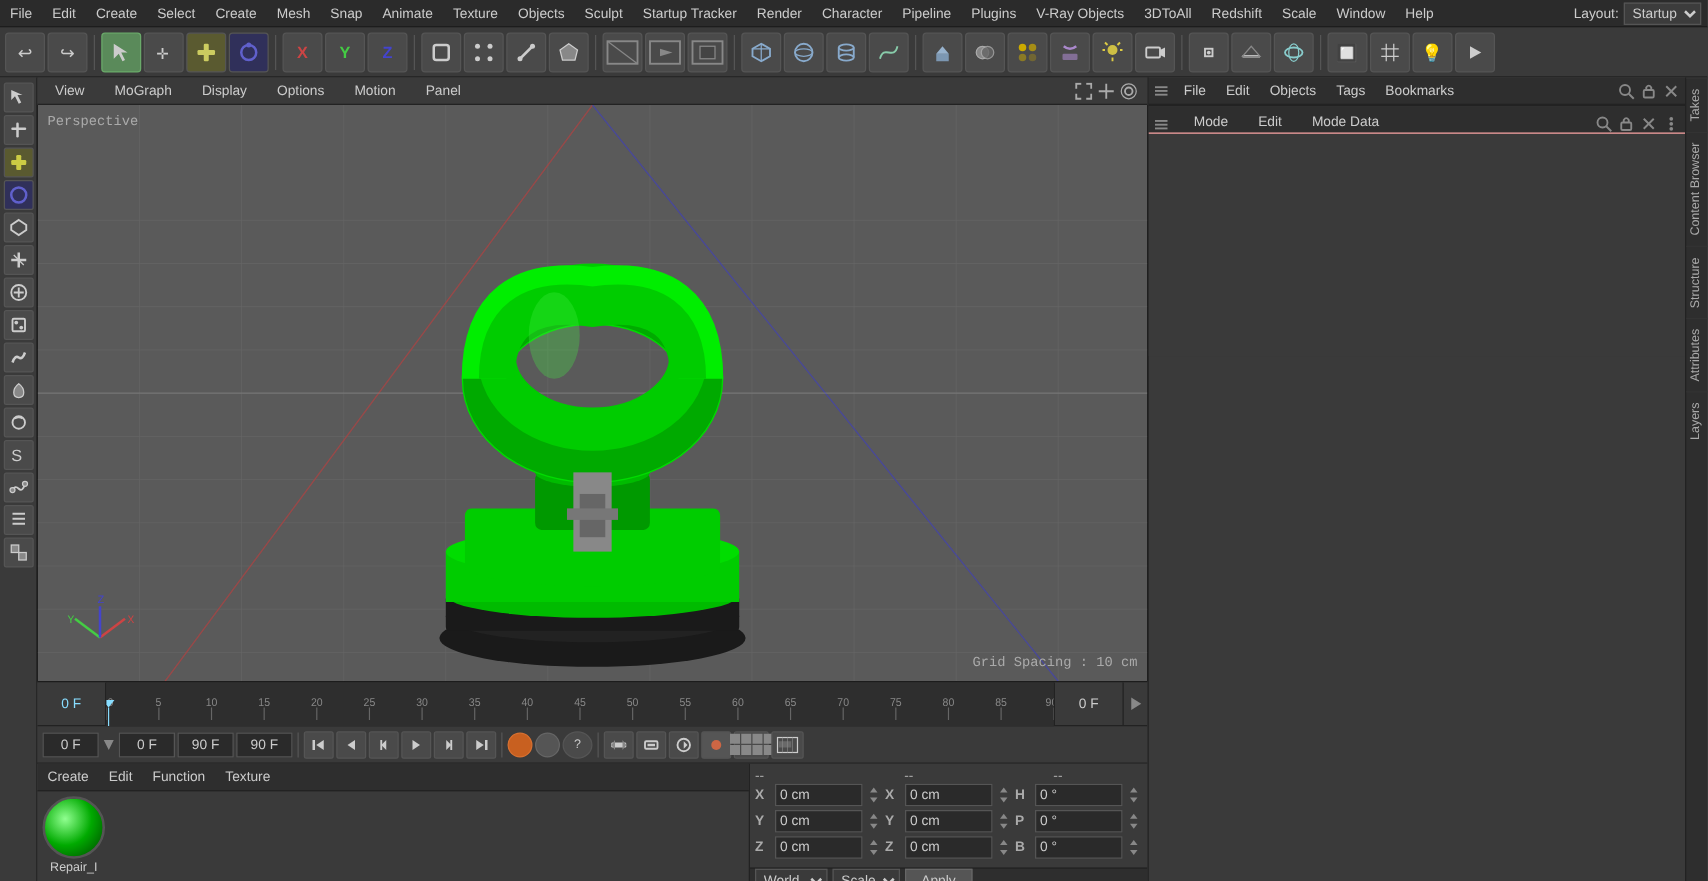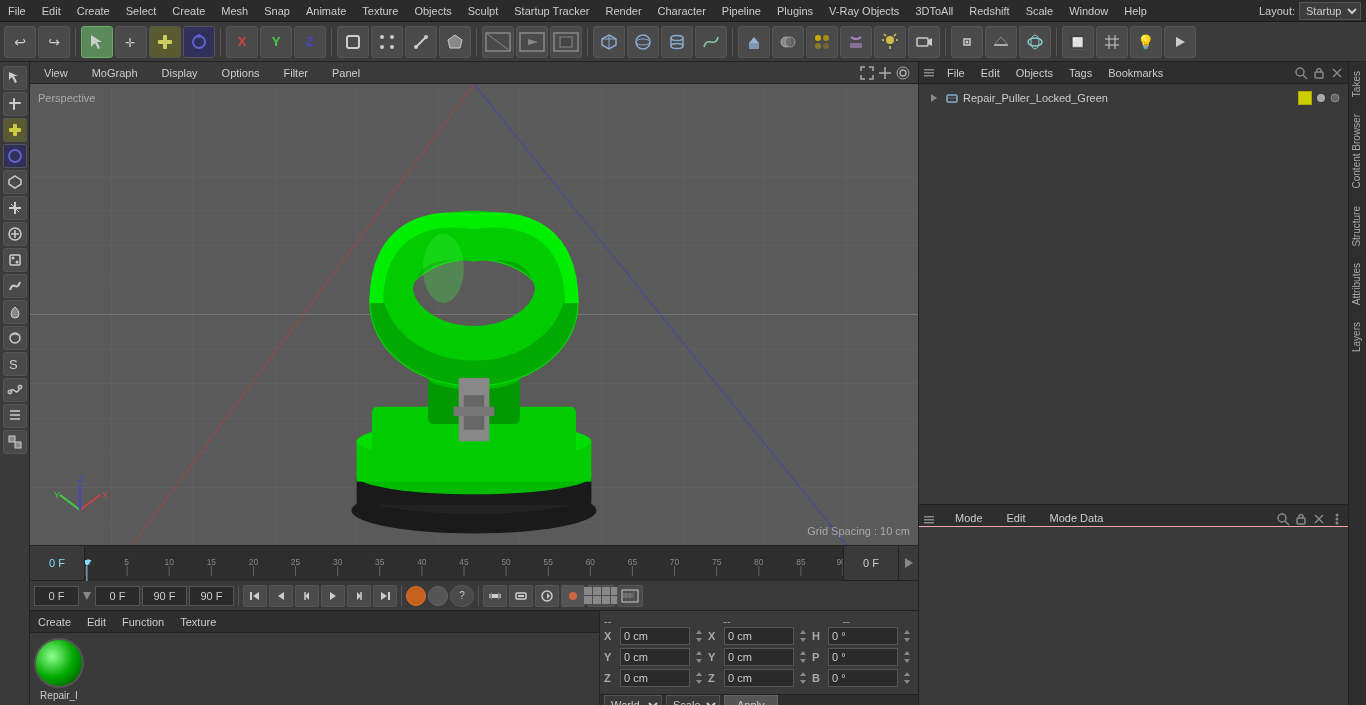--- a/index.html
+++ b/index.html
@@ -23,21 +23,21 @@
 
     
     #left-toolbar { width: 30px; background: #3a3a3a; border-right: 1px solid #222; display: flex; flex-direction: column; align-items: center; padding: 4px 0; gap: 2px; }
     .left-btn { width: 24px; height: 24px; background: #4a4a4a; border: 1px solid #555; border-radius: 2px; display: flex; align-items: center; justify-content: center; cursor: pointer; font-size: 11px; color: #ccc; }
 
     
     #viewport-container { flex: 1; display: flex; flex-direction: column; min-width: 0; }
     #viewport-header { display: flex; align-items: center; background: #3a3a3a; height: 22px; border-bottom: 1px solid #222; padding: 0 8px; gap: 12px; }
     #viewport-header .menu-item { padding: 2px 6px; font-size: 11px; }
     #viewport-header-icons { margin-left: auto; display: flex; gap: 4px; }
-    #viewport { flex: 1; background: #000000; position: relative; overflow: hidden; }
+    #viewport { flex: 1; background: #000000; position: relative; overflow: hidden; font-family: Liberation Mono, monospace; }
     #viewport-label { position: absolute; top: 8px; left: 8px; font-size: 11px; color: #aaa; }
     #grid-spacing { position: absolute; bottom: 8px; right: 8px; font-size: 11px; color: #aaa; }
 
     
     #timeline-area { height: 35px; background: #333; border-top: 1px solid #222; display: flex; align-items: center; }
     #timeline-ruler { flex: 1; display: flex; align-items: center; overflow: hidden; position: relative; height: 35px; background: #2e2e2e; }
     #timeline-start { width: 55px; background: #3a3a3a; height: 100%; display: flex; align-items: center; justify-content: center; border-right: 1px solid #222; font-size: 11px; color: #ccc; }
 
     
     #anim-controls { display: flex; align-items: center; background: #3a3a3a; height: 30px; border-top: 1px solid #222; padding: 0 4px; gap: 2px; }
@@ -57,21 +57,21 @@
     #right-panel-divider { height: 1px; background: #222; }
     #attributes-panel { height: 200px; background: #3a3a3a; display: flex; flex-direction: column; }
     #attr-header { display: flex; align-items: flex-end; background: #2e2e2e; height: 22px; padding: 0 4px; gap: 16px; border-bottom: 1px solid #fca5a5; }
     .attr-row { display: flex; align-items: center; gap: 4px; }
 
     
     #bottom-area { display: flex; height: 95px; border-top: 1px solid #222; }
     #material-panel { width: 600px; background: #3a3a3a; display: flex; flex-direction: column; border-right: 1px solid #222; }
     #mat-header { display: flex; align-items: center; background: #2e2e2e; height: 22px; padding: 0 4px; gap: 8px; border-bottom: 1px solid #222; }
     .mat-menu { font-size: 11px; color: #ccc; cursor: pointer; padding: 2px 4px; }
-    #mat-content { flex: 1; display: flex; align-items: center; padding: 4px; gap: 8px; }
+    #mat-content { flex: 1; display: flex; padding: 4px; gap: 8px; }
     .mat-item { display: flex; flex-direction: column; align-items: center; gap: 2px; }
     .mat-ball { width: 50px; height: 50px; border-radius: 50%; background: radial-gradient(circle at 35% 35%, #90ff90, #00aa00 50%, #004400); border: 2px solid #555; cursor: pointer; }
     .mat-label { font-size: 10px; color: #ccc; max-width: 60px; overflow: hidden; text-overflow: ellipsis; white-space: nowrap; }
     #right-bottom { flex: 1; background: #3a3a3a; display: flex; flex-direction: column; }
     #coord-panel { flex: 1; padding: 4px; }
     .coord-row { display: flex; align-items: center; gap: 2px; margin-bottom: 3px; }
     .coord-label { font-size: 11px; color: #aaa; font-weight: bold; margin-right: 2px; width: 12px; }
     .coord-input { background: #2a2a2a; border: 1px solid #555; color: #ccc; font-size: 11px; width: 70px; height: 18px; padding: 0 3px; }
     #coord-footer { display: flex; align-items: center; background: #2e2e2e; height: 26px; padding: 0 4px; gap: 4px; border-top: 1px solid #222; }
     .coord-dropdown { background: #3a3a3a; border: 1px solid #555; color: #ccc; font-size: 11px; height: 20px; padding: 0 2px; }
@@ -402,21 +402,21 @@
         </svg>
     </div>
   </div>
 
   <div id="viewport-container">
     <div id="viewport-header">
       <div class="menu-item">View</div>
       <div class="menu-item">MoGraph</div>
       <div class="menu-item">Display</div>
       <div class="menu-item">Options</div>
-      <div class="menu-item">Filter</div>
+      <div class="menu-item">Motion</div>
       <div class="menu-item">Panel</div>
       <div id="viewport-header-icons">
         <svg width="14" height="14" viewBox="0 0 14 14">
             <path d="M1 5 L1 1 L5 1" fill="none" stroke="#aaa" stroke-width="1.5"></path>
             <path d="M9 1 L13 1 L13 5" fill="none" stroke="#aaa" stroke-width="1.5"></path>
             <path d="M13 9 L13 13 L9 13" fill="none" stroke="#aaa" stroke-width="1.5"></path>
             <path d="M5 13 L1 13 L1 9" fill="none" stroke="#aaa" stroke-width="1.5"></path>
           </svg>
         <svg width="14" height="14" viewBox="0 0 14 14">
             <path d="M7 1 L7 13 M1 7 L13 7" stroke="#aaa" stroke-width="1.5"></path>
@@ -807,41 +807,20 @@
             <rect x="3" y="6" width="8" height="6" fill="none" stroke="#888" stroke-width="1.5" rx="1"></rect>
             <path d="M5 6 L5 4 Q7 1 9 4 L9 6" fill="none" stroke="#888" stroke-width="1.5"></path>
           </svg>
         <svg width="14" height="14" viewBox="0 0 14 14">
             <line x1="3" y1="3" x2="11" y2="11" stroke="#888" stroke-width="1.5"></line>
             <line x1="11" y1="3" x2="3" y2="11" stroke="#888" stroke-width="1.5"></line>
           </svg>
       </div>
     </div>
 
-    <div id="object-tree">
-      <div class="tree-item">
-        <svg width="14" height="14" viewBox="0 0 14 14">
-            <polygon points="4,3 10,7 4,11" fill="#888"></polygon>
-          </svg>
-        <svg width="14" height="14" viewBox="0 0 14 14">
-          <rect x="2" y="4" width="10" height="7" fill="none" stroke="#88aacc" stroke-width="1.5" rx="1"></rect>
-          <line x1="2" y1="7" x2="12" y2="7" stroke="#88aacc" stroke-width="0.5"></line>
-        </svg>
-        <span style="font-size:11px; color:#cccccc;">Repair_Puller_Locked_Green</span>
-        <div style="margin-left:auto; display:flex; gap:4px; align-items:center;">
-          <div style="width:14px; height:14px; background:#cccc00; border:1px solid #aaaa00;"></div>
-          <svg width="10" height="10" viewBox="0 0 10 10">
-              <circle cx="5" cy="5" r="4" fill="#aaa"></circle>
-            </svg>
-          <svg width="10" height="10" viewBox="0 0 10 10">
-              <circle cx="5" cy="5" r="4" fill="#666" stroke="#888" stroke-width="1"></circle>
-            </svg>
-        </div>
-      </div>
-    </div>
     <div id="right-panel-divider"></div>
 
     <div id="attributes-panel">
       <div id="attr-header">
         <svg width="12" height="12" viewBox="0 0 12 12">
             <rect x="1" y="2" width="10" height="1.5" fill="#888"></rect>
             <rect x="1" y="5" width="10" height="1.5" fill="#888"></rect>
             <rect x="1" y="8" width="10" height="1.5" fill="#888"></rect>
           </svg>
         <span class="mat-menu">Mode</span>

